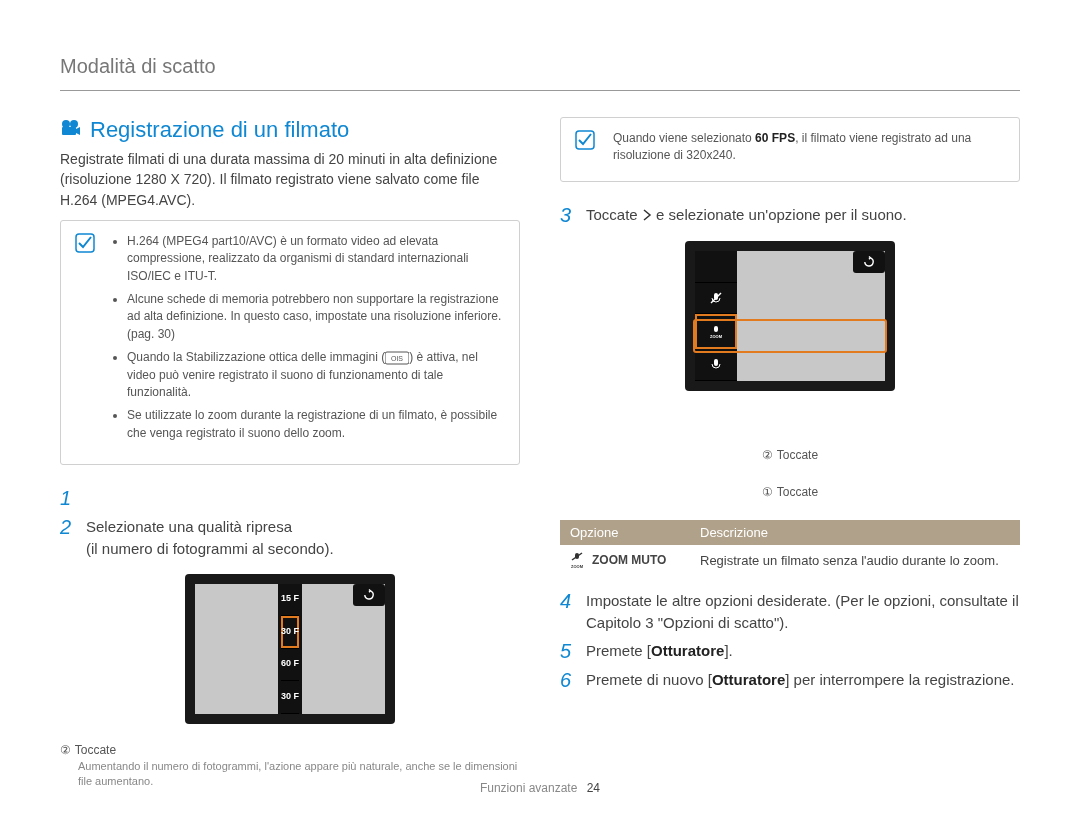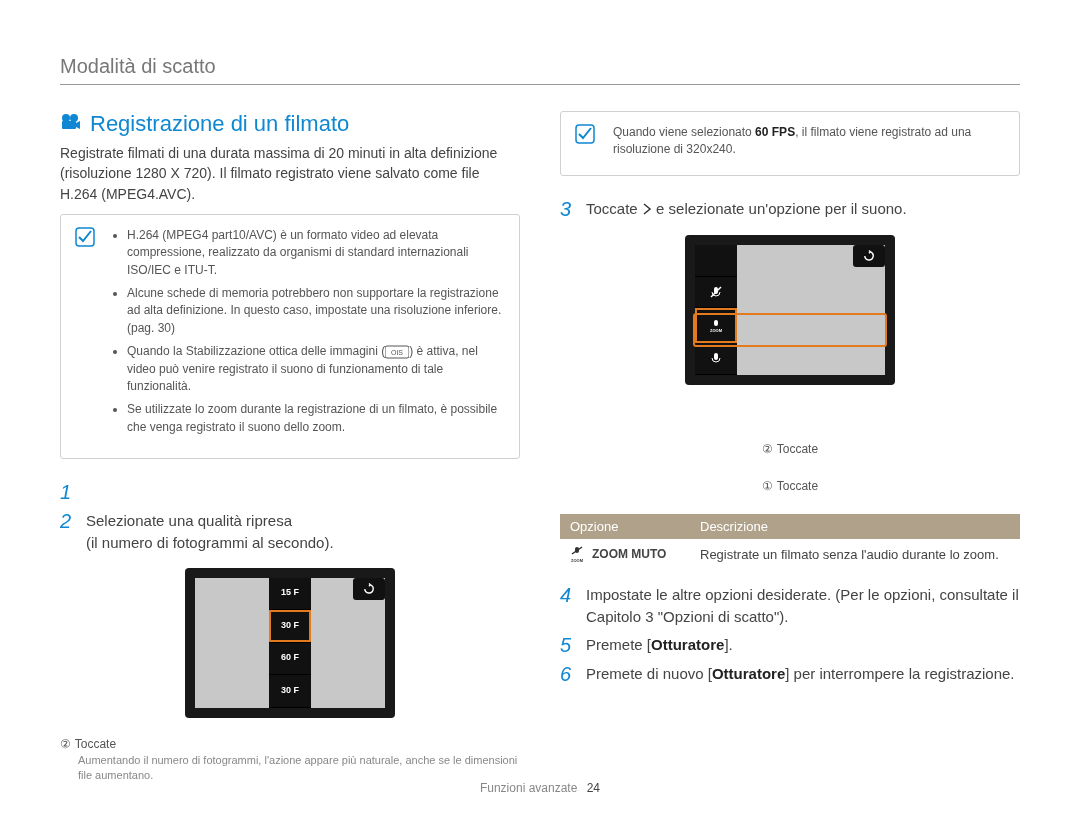--- a/index.html
+++ b/index.html
@@ -11,21 +11,21 @@
   .page {
     width: 1080px; height: 815px;
     box-sizing: border-box;
     padding: 55px 60px 0 60px;
     position: relative;
   }
   .breadcrumb {
     font-size: 20px;
     font-weight: 300;
     color: #777;
-    padding-bottom: 6px;
+    padding-bottom: 12px;
     border-bottom: 1px solid #999;
     font-style: normal;
   }
   .columns {
     display: flex;
     gap: 40px;
     margin-top: 26px;
   }
   .col { flex: 1; min-width: 0; }
   .h1 {
@@ -101,23 +101,23 @@
     width: 32px; height: 22px;
     background: #111;
     border-radius: 3px;
     display:flex; align-items:center; justify-content:center;
   }
   .lcd .backbtn svg { width: 14px; height:14px; }
   .vstrip {
     position:absolute;
     top: 10px; bottom: 10px; left: 50%;
     transform: translateX(-50%);
-    width: 42px;
+    width: 24px;
     background: #111;
-    display:flex; flex-direction:column;
+    display:flex; flex-direction:column;align-items:center;
   }
   .vstrip-cell {
     flex:1; display:flex; flex-direction:column; align-items:center; justify-content:center;
     color:#fff; font-size:9px; font-weight:bold; line-height:1.1;
     border-bottom: 1px solid #000;
   }
   .vstrip-cell.sel { box-shadow: inset 0 0 0 2px #e27a20; }
   .lcd .rowsel {
     position:absolute; left:50%; transform:translateX(-50%);
     top: 45px; width: 190px; height: 30px;

